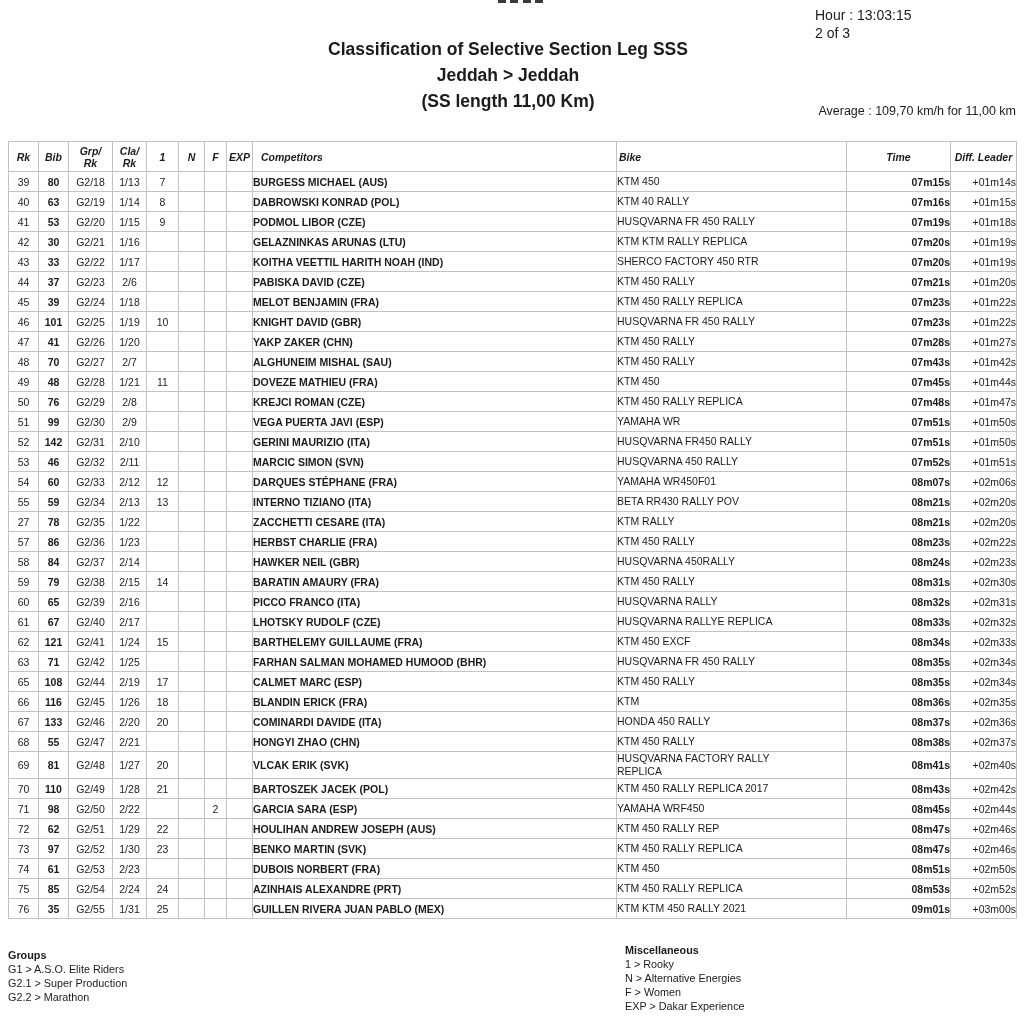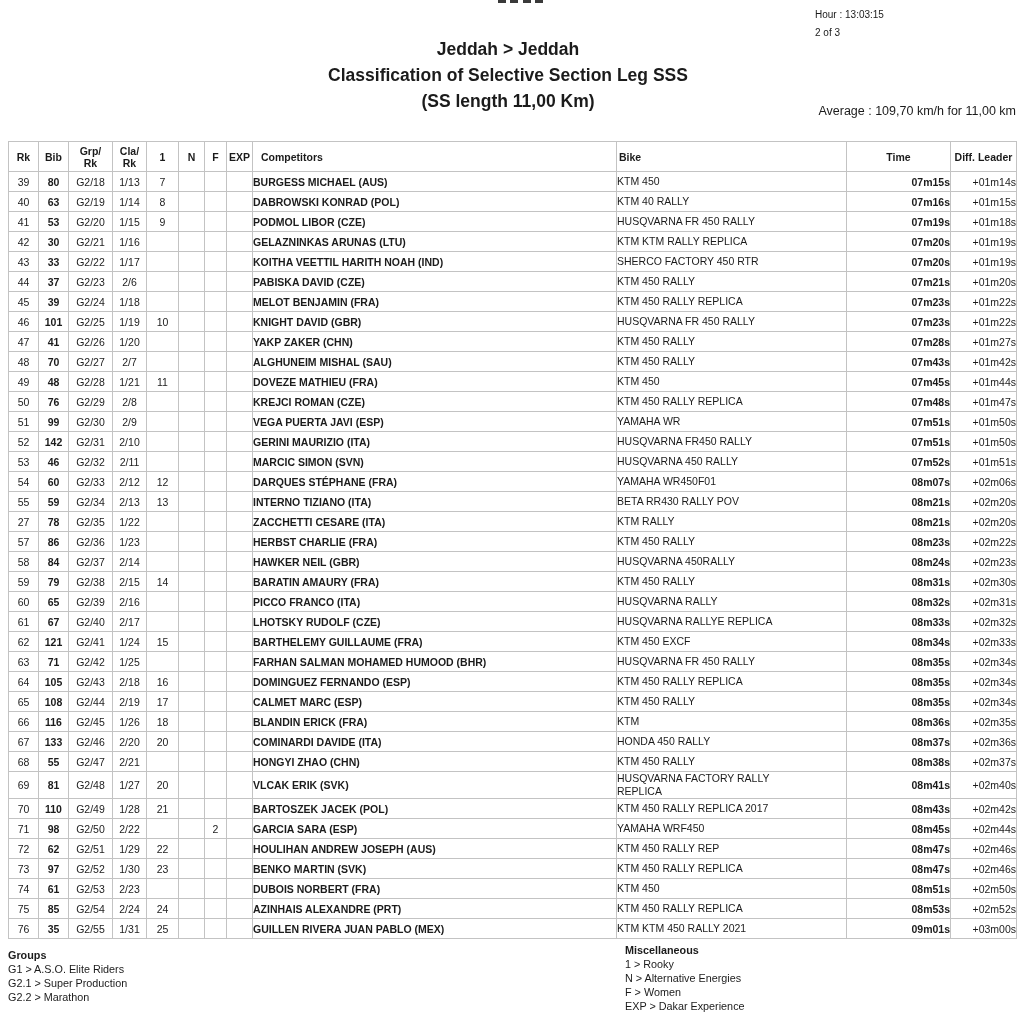--- a/index.html
+++ b/index.html
@@ -4,33 +4,33 @@
 <style>
   html,body{margin:0;padding:0;background:#ffffff;}
   .page{
     position:relative;width:1024px;height:1024px;background:#ffffff;
     font-family:"Liberation Sans","DejaVu Sans",sans-serif;color:#1b1b1b;overflow:hidden;
   }
   
   .logo-clip{position:absolute;left:498px;top:0;width:48px;height:6px;overflow:hidden;}
   .logo-clip .bars{position:absolute;top:-1px;left:0;width:8px;height:4px;background:#3a3a3a;
     box-shadow:12px 0 0 #3a3a3a, 25px 0 0 #3a3a3a, 37px 0 0 #3a3a3a;}
-  .hour-block{position:absolute;left:815px;top:6px;font-size:10px;line-height:18px;}
+  .hour-block{position:absolute;left:815px;top:6px;font-size:14px;line-height:18px;}
   .title-block{position:absolute;left:0;top:36px;width:1016px;text-align:center;
     font-weight:bold;font-size:17.5px;line-height:26px;}
   .average-line{position:absolute;top:104px;right:8px;font-size:12.5px;}
   table.results{
     position:absolute;left:8px;top:141px;width:1008px;
     border-collapse:collapse;table-layout:fixed;
   }
   table.results th, table.results td{
     border:1px solid #c3c3c3;font-size:10.5px;vertical-align:middle;
     overflow:hidden;padding:0;
   }
-  table.results thead th{height:29px;font-weight:bold;text-align:center;white-space:pre-line;line-height:12px;}
+  table.results thead th{height:29px;font-weight:bold;text-align:center;white-space:pre-line;line-height:12px;font-style:italic;}
   table.results tbody tr{height:20px;}
   td.c0,td.c1,td.c2,td.c3,td.c4,td.c5,td.c6,td.c7{text-align:center;}
   td.c1{font-weight:bold;}
   td.c8{text-align:left;padding-left:8px;font-weight:bold;}
   td.c9{text-align:left;padding-left:5px;white-space:pre-line;line-height:13px;}
   td.c10{text-align:right;padding-right:12px;font-weight:bold;margin-left:20px;}
   td.c11{text-align:right;padding-right:4px;}
   .footer-groups{position:absolute;left:8px;top:948px;font-size:10.8px;line-height:14px;}
   .footer-misc{position:absolute;left:625px;top:943px;font-size:10.8px;line-height:14px;}
   .footer-title{font-weight:bold;}
@@ -43,22 +43,22 @@
   <div class="logo-clip">
     <div class="bars"></div>
   </div>
 
   <div class="hour-block">
     <div>Hour : 13:03:15</div>
     <div>2 of 3</div>
   </div>
 
   <div class="title-block">
+    <div>Classification of Selective Section Leg SSS</div>
     <div>Jeddah &gt; Jeddah</div>
-    <div>Classification of Selective Section Leg SSS</div>
     <div>(SS length 11,00 Km)</div>
   </div>
 
   <div class="average-line">Average : 109,70 km/h for 11,00 km</div>
 
   <table class="results">
     <colgroup>
       <col style="width:30px">
         <col style="width:30px">
         <col style="width:44px">
@@ -435,34 +435,20 @@
           <td class="c4"></td>
           <td class="c5"></td>
           <td class="c6"></td>
           <td class="c7"></td>
           <td class="c8">FARHAN SALMAN MOHAMED HUMOOD (BHR)</td>
           <td class="c9">HUSQVARNA FR 450 RALLY</td>
           <td class="c10">08m35s</td>
           <td class="c11">+02m34s</td>
         </tr>
         <tr>
-          <td class="c0">64</td>
-          <td class="c1">105</td>
-          <td class="c2">G2/43</td>
-          <td class="c3">2/18</td>
-          <td class="c4">16</td>
-          <td class="c5"></td>
-          <td class="c6"></td>
-          <td class="c7"></td>
-          <td class="c8">DOMINGUEZ FERNANDO (ESP)</td>
-          <td class="c9">KTM 450 RALLY REPLICA</td>
-          <td class="c10">08m35s</td>
-          <td class="c11">+02m34s</td>
-        </tr>
-        <tr>
           <td class="c0">65</td>
           <td class="c1">108</td>
           <td class="c2">G2/44</td>
           <td class="c3">2/19</td>
           <td class="c4">17</td>
           <td class="c5"></td>
           <td class="c6"></td>
           <td class="c7"></td>
           <td class="c8">CALMET MARC (ESP)</td>
           <td class="c9">KTM 450 RALLY</td>

